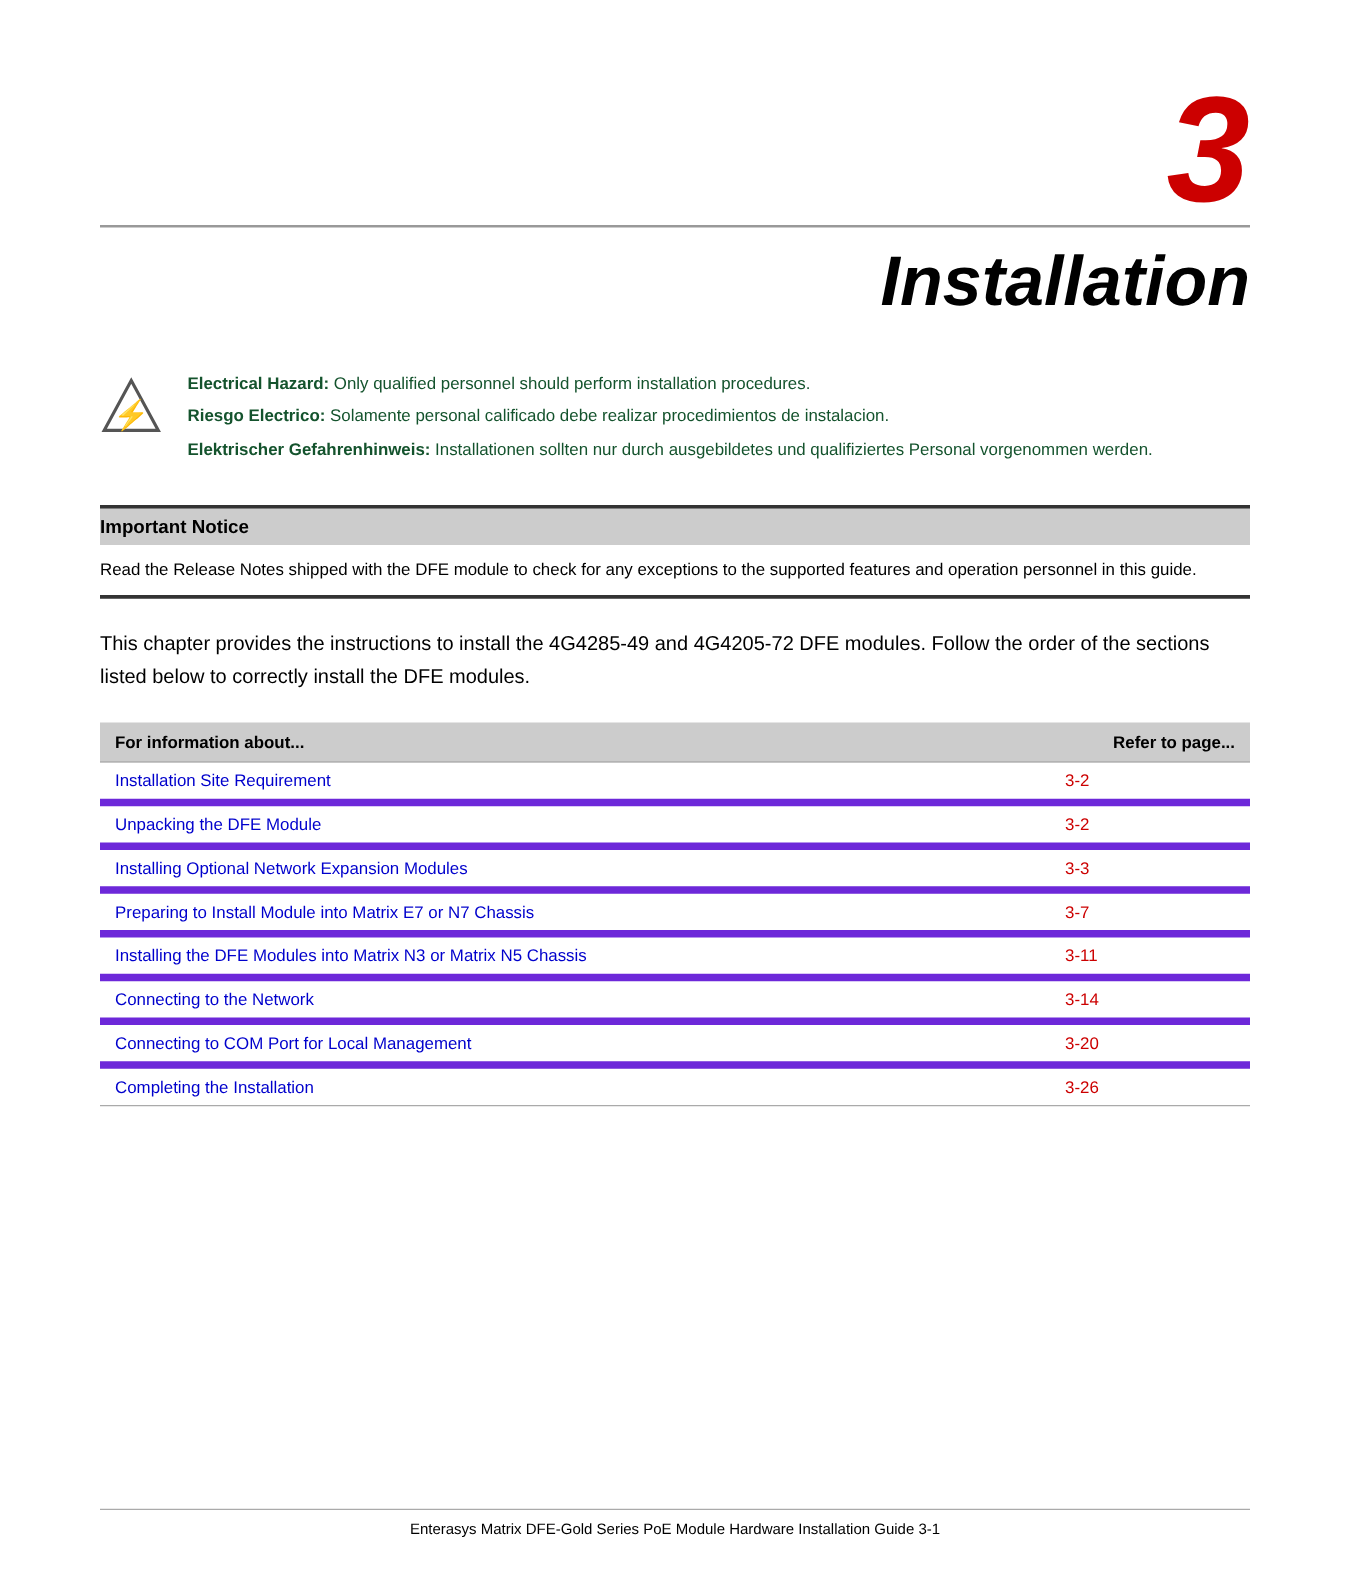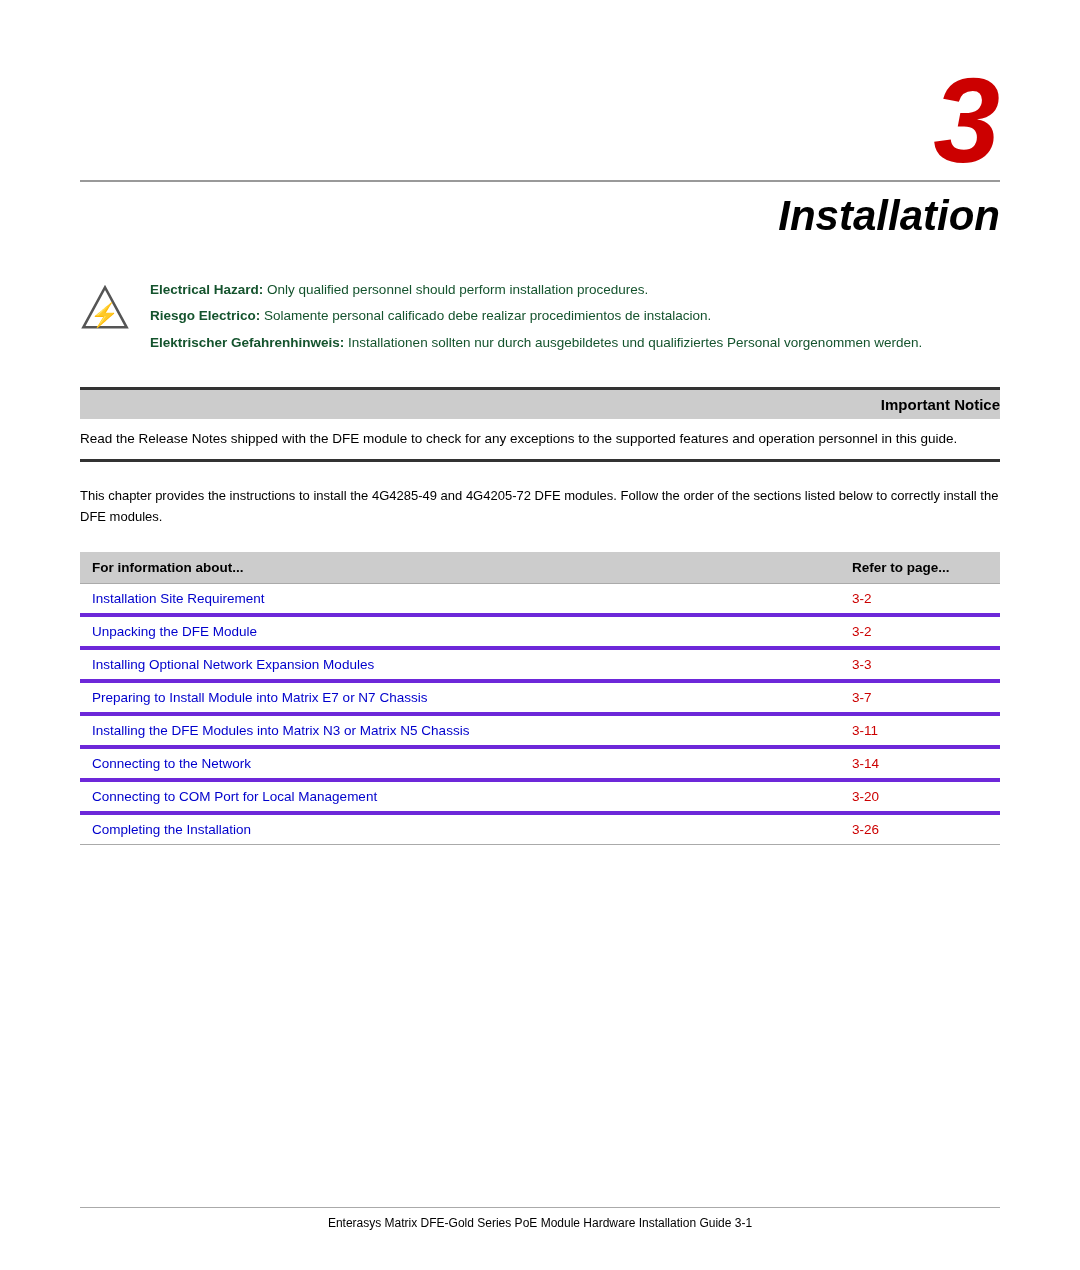--- a/index.html
+++ b/index.html
@@ -37,21 +37,21 @@
     }
 
     .chapter-divider {
       border: none;
       border-top: 2px solid #999999;
       margin-bottom: 10px;
     }
 
     .chapter-title {
       text-align: right;
-      font-size: 42px;
+      font-size: 56px;
       font-style: italic;
       font-weight: bold;
       color: #000000;
       margin-bottom: 40px;
     }
 
     .warning-box {
       display: flex;
       flex-direction: row;
       align-items: flex-start;
@@ -81,36 +81,36 @@
     }
 
     .important-notice-box {
       border-top: 3px solid #333333;
       border-bottom: 3px solid #333333;
       margin-bottom: 24px;
     }
 
     .important-notice-header {
       background: #cccccc;
-      text-align: right;
+      text-align: left;
       font-weight: bold;
       font-size: 15px;
       padding: 6px 0;
       margin-bottom: 0;
     }
 
     .important-notice-text {
       padding: 10px 0 10px 0;
       font-size: 13.5px;
       line-height: 1.5;
       color: #000000;
     }
 
     .intro-paragraph {
-      font-size: 13px;
+      font-size: 16px;
       line-height: 1.6;
       margin-bottom: 24px;
       color: #000000;
     }
 
     .toc-table {
       width: 100%;
       border-collapse: collapse;
       margin-bottom: 40px;
     }
@@ -121,26 +121,26 @@
 
     .toc-table thead th {
       padding: 8px 12px;
       font-size: 13.5px;
       font-weight: bold;
       text-align: left;
       border-bottom: 1px solid #aaaaaa;
     }
 
     .toc-table thead th.right-col {
-      text-align: left;
+      text-align: right;
       width: 160px;
     }
 
     .toc-table tbody tr {
-      border-bottom: 4px solid #6d28d9;
+      border-bottom: 6px solid #6d28d9;
     }
 
     .toc-table tbody tr:last-child {
       border-bottom: 1px solid #aaaaaa;
     }
 
     .toc-table tbody td {
       padding: 7px 12px;
       font-size: 13.5px;
     }

